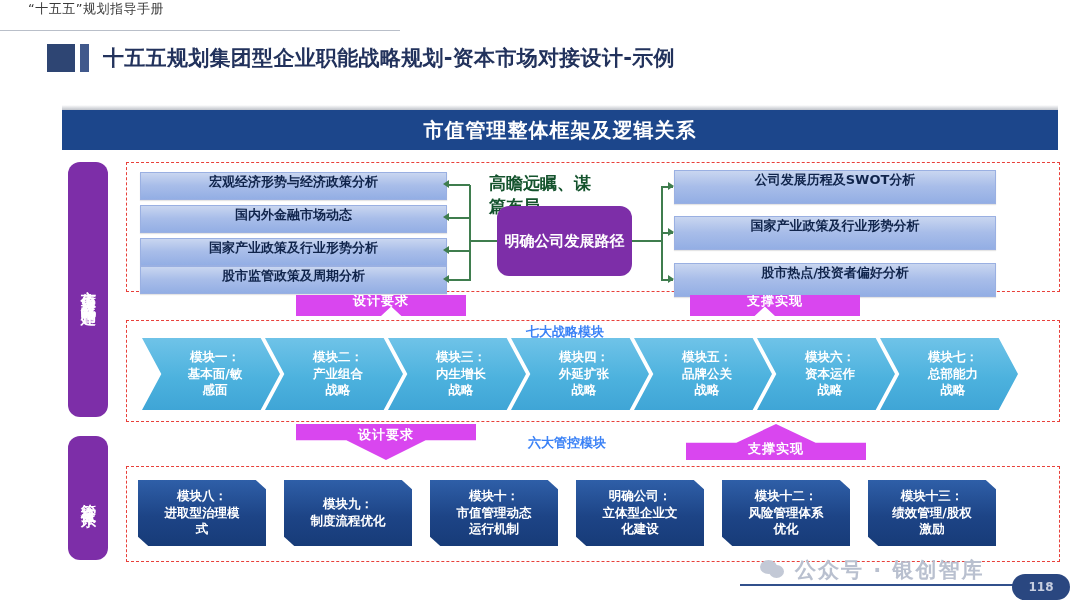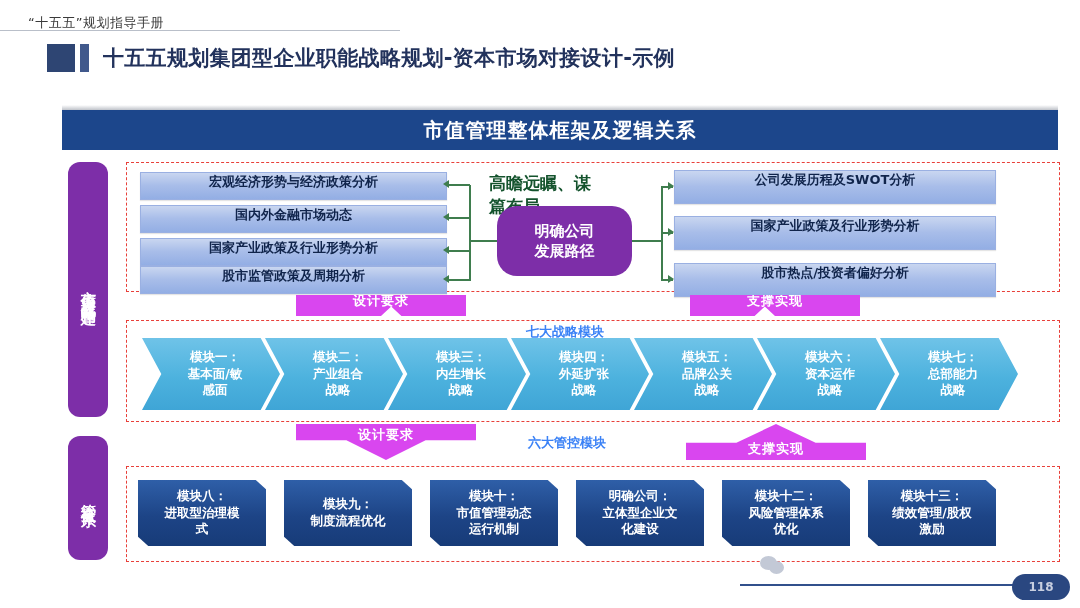--- a/index.html
+++ b/index.html
@@ -3,21 +3,21 @@
 <meta charset="utf-8">
 <style>
   html,body{margin:0;padding:0;}
   body{
     width:1080px;height:608px;
     background:#ffffff;
     font-family:"DejaVu Sans","Liberation Sans",sans-serif;
     overflow:hidden;position:relative;
   }
   
-  #doc-header{position:absolute;left:28px;top:14px;font-size:13px;color:#3a3a3a;letter-spacing:.5px;}
+  #doc-header{position:absolute;left:28px;top:0;font-size:13px;color:#3a3a3a;letter-spacing:.5px;}
   #header-rule{position:absolute;left:0;top:30px;width:400px;height:1px;background:#b9bfc9;}
   #title-row{position:absolute;left:18px;top:44px;display:flex;align-items:center;padding-left:29px;}
   .tmark-a{width:28px;height:28px;background:#2e4573;}
   .tmark-b{width:9px;height:28px;background:#41598c;margin-left:5px;}
   #page-title{margin-left:14px;font-size:21px;font-weight:bold;color:#22325c;white-space:nowrap;letter-spacing:.3px;}
 
   
   #banner-shadow{position:absolute;left:62px;top:105px;width:996px;height:7px;
      background:linear-gradient(180deg,#ffffff 0%,#c9ccd2 60%,#a9adb5 100%);}
   #banner{position:absolute;left:62px;top:110px;width:996px;height:40px;
@@ -41,21 +41,21 @@
   
   .lbox{position:absolute;display:flex;justify-content:center;
      background:linear-gradient(180deg,#c9d6f0 0%,#a8bde9 48%,#93aee4 100%);
      border:1px solid #9ab0e2;color:#10244b;font-size:13px;font-weight:bold;
      box-shadow:0 1px 1px rgba(0,0,0,.10);}
   .lbox.l{left:140px;width:305px;height:26px;}
   .lbox.r{left:674px;width:320px;height:32px;}
 
   
   #center-node{position:absolute;left:497px;top:206px;width:135px;height:70px;
-     background:#7d2ea8;border-radius:20px;display:flex;flex-direction:column;
+     background:#7d2ea8;border-radius:12px;display:flex;flex-direction:row;
      align-items:center;justify-content:center;color:#fff;font-size:15px;
      font-weight:bold;line-height:1.35;}
   #center-caption{position:absolute;left:489px;top:172px;width:118px;
      font-size:17px;font-weight:bold;color:#14532d;line-height:1.35;}
 
   
   .cn{position:absolute;background:#3f7d4e;}
   .cn.v{width:1.6px;}
   .cn.h{height:1.6px;}
   .arw{position:absolute;width:0;height:0;border-top:4px solid transparent;
@@ -282,15 +282,16 @@
   <div>模块十三：</div>
   <div>绩效管理/股权</div>
   <div>激励</div>
 </div>
 
 <div id="watermark">
   <div id="wechat-icon">
     <div class="b1"></div>
       <div class="b2"></div>
   </div>
+  <span>公众号 · 银创智库</span>
 </div>
 <div id="footer-rule"></div>
 <div id="page-badge">118</div>
 
 </body></html>

